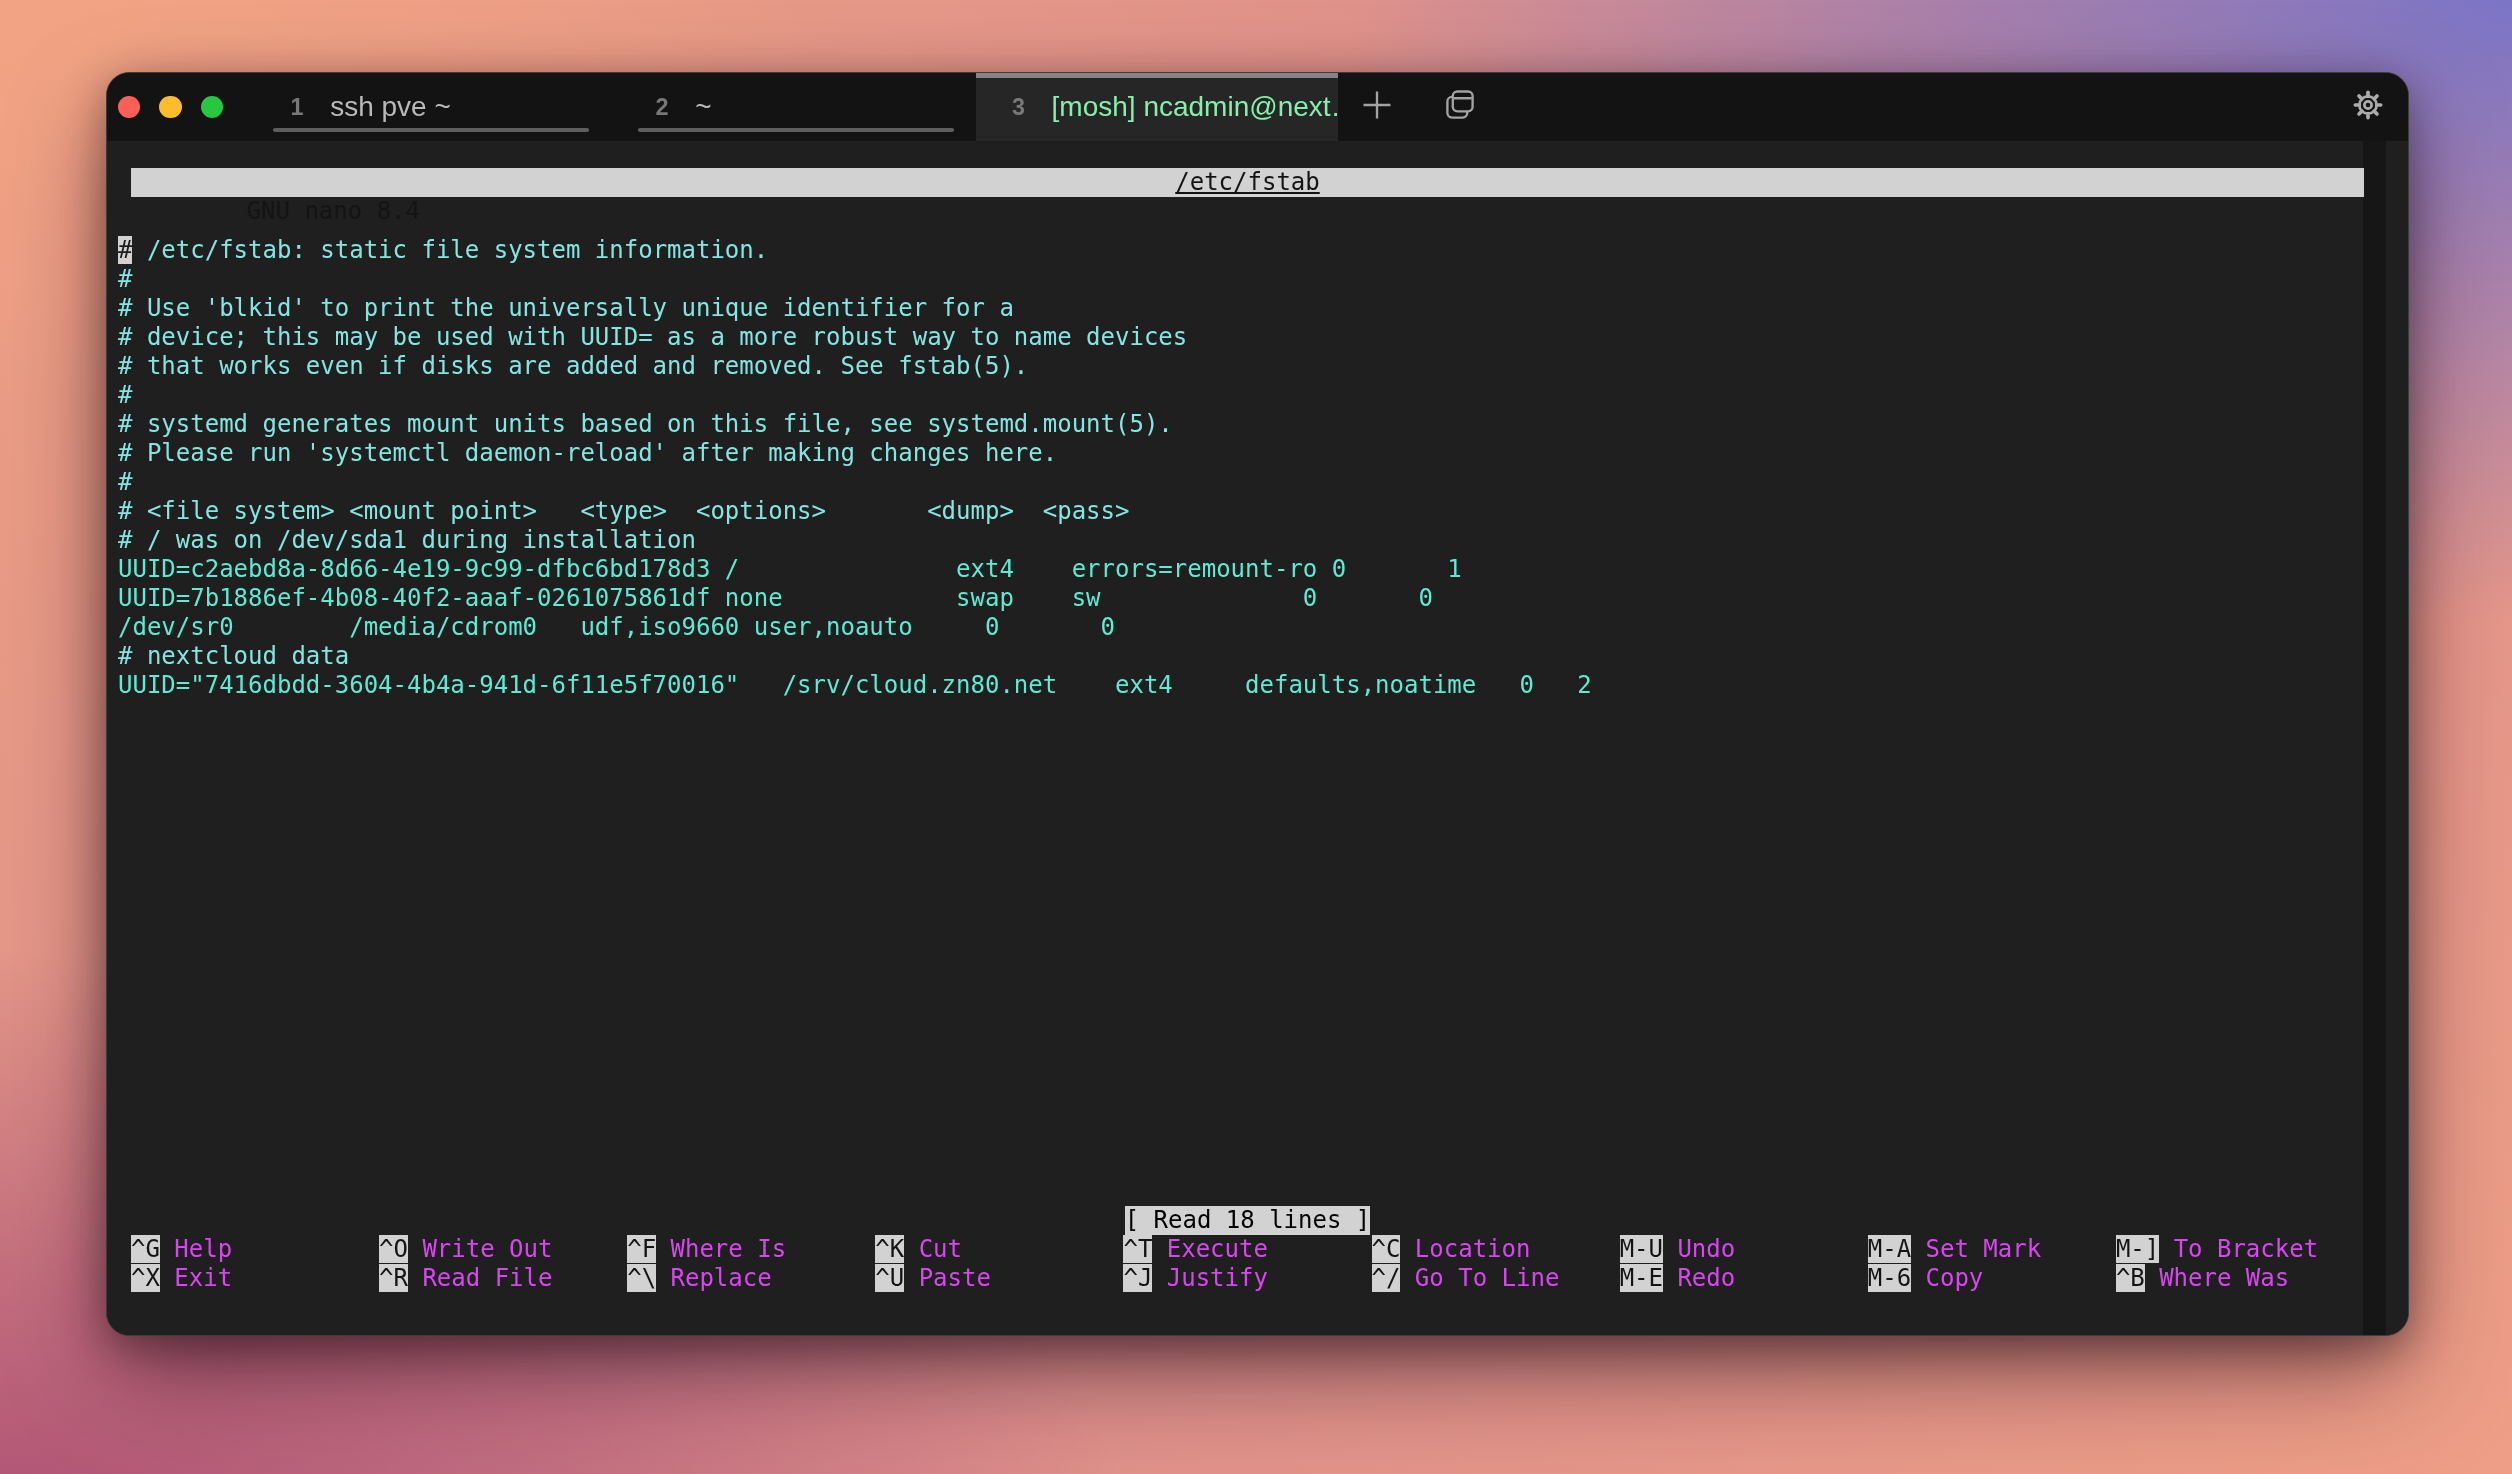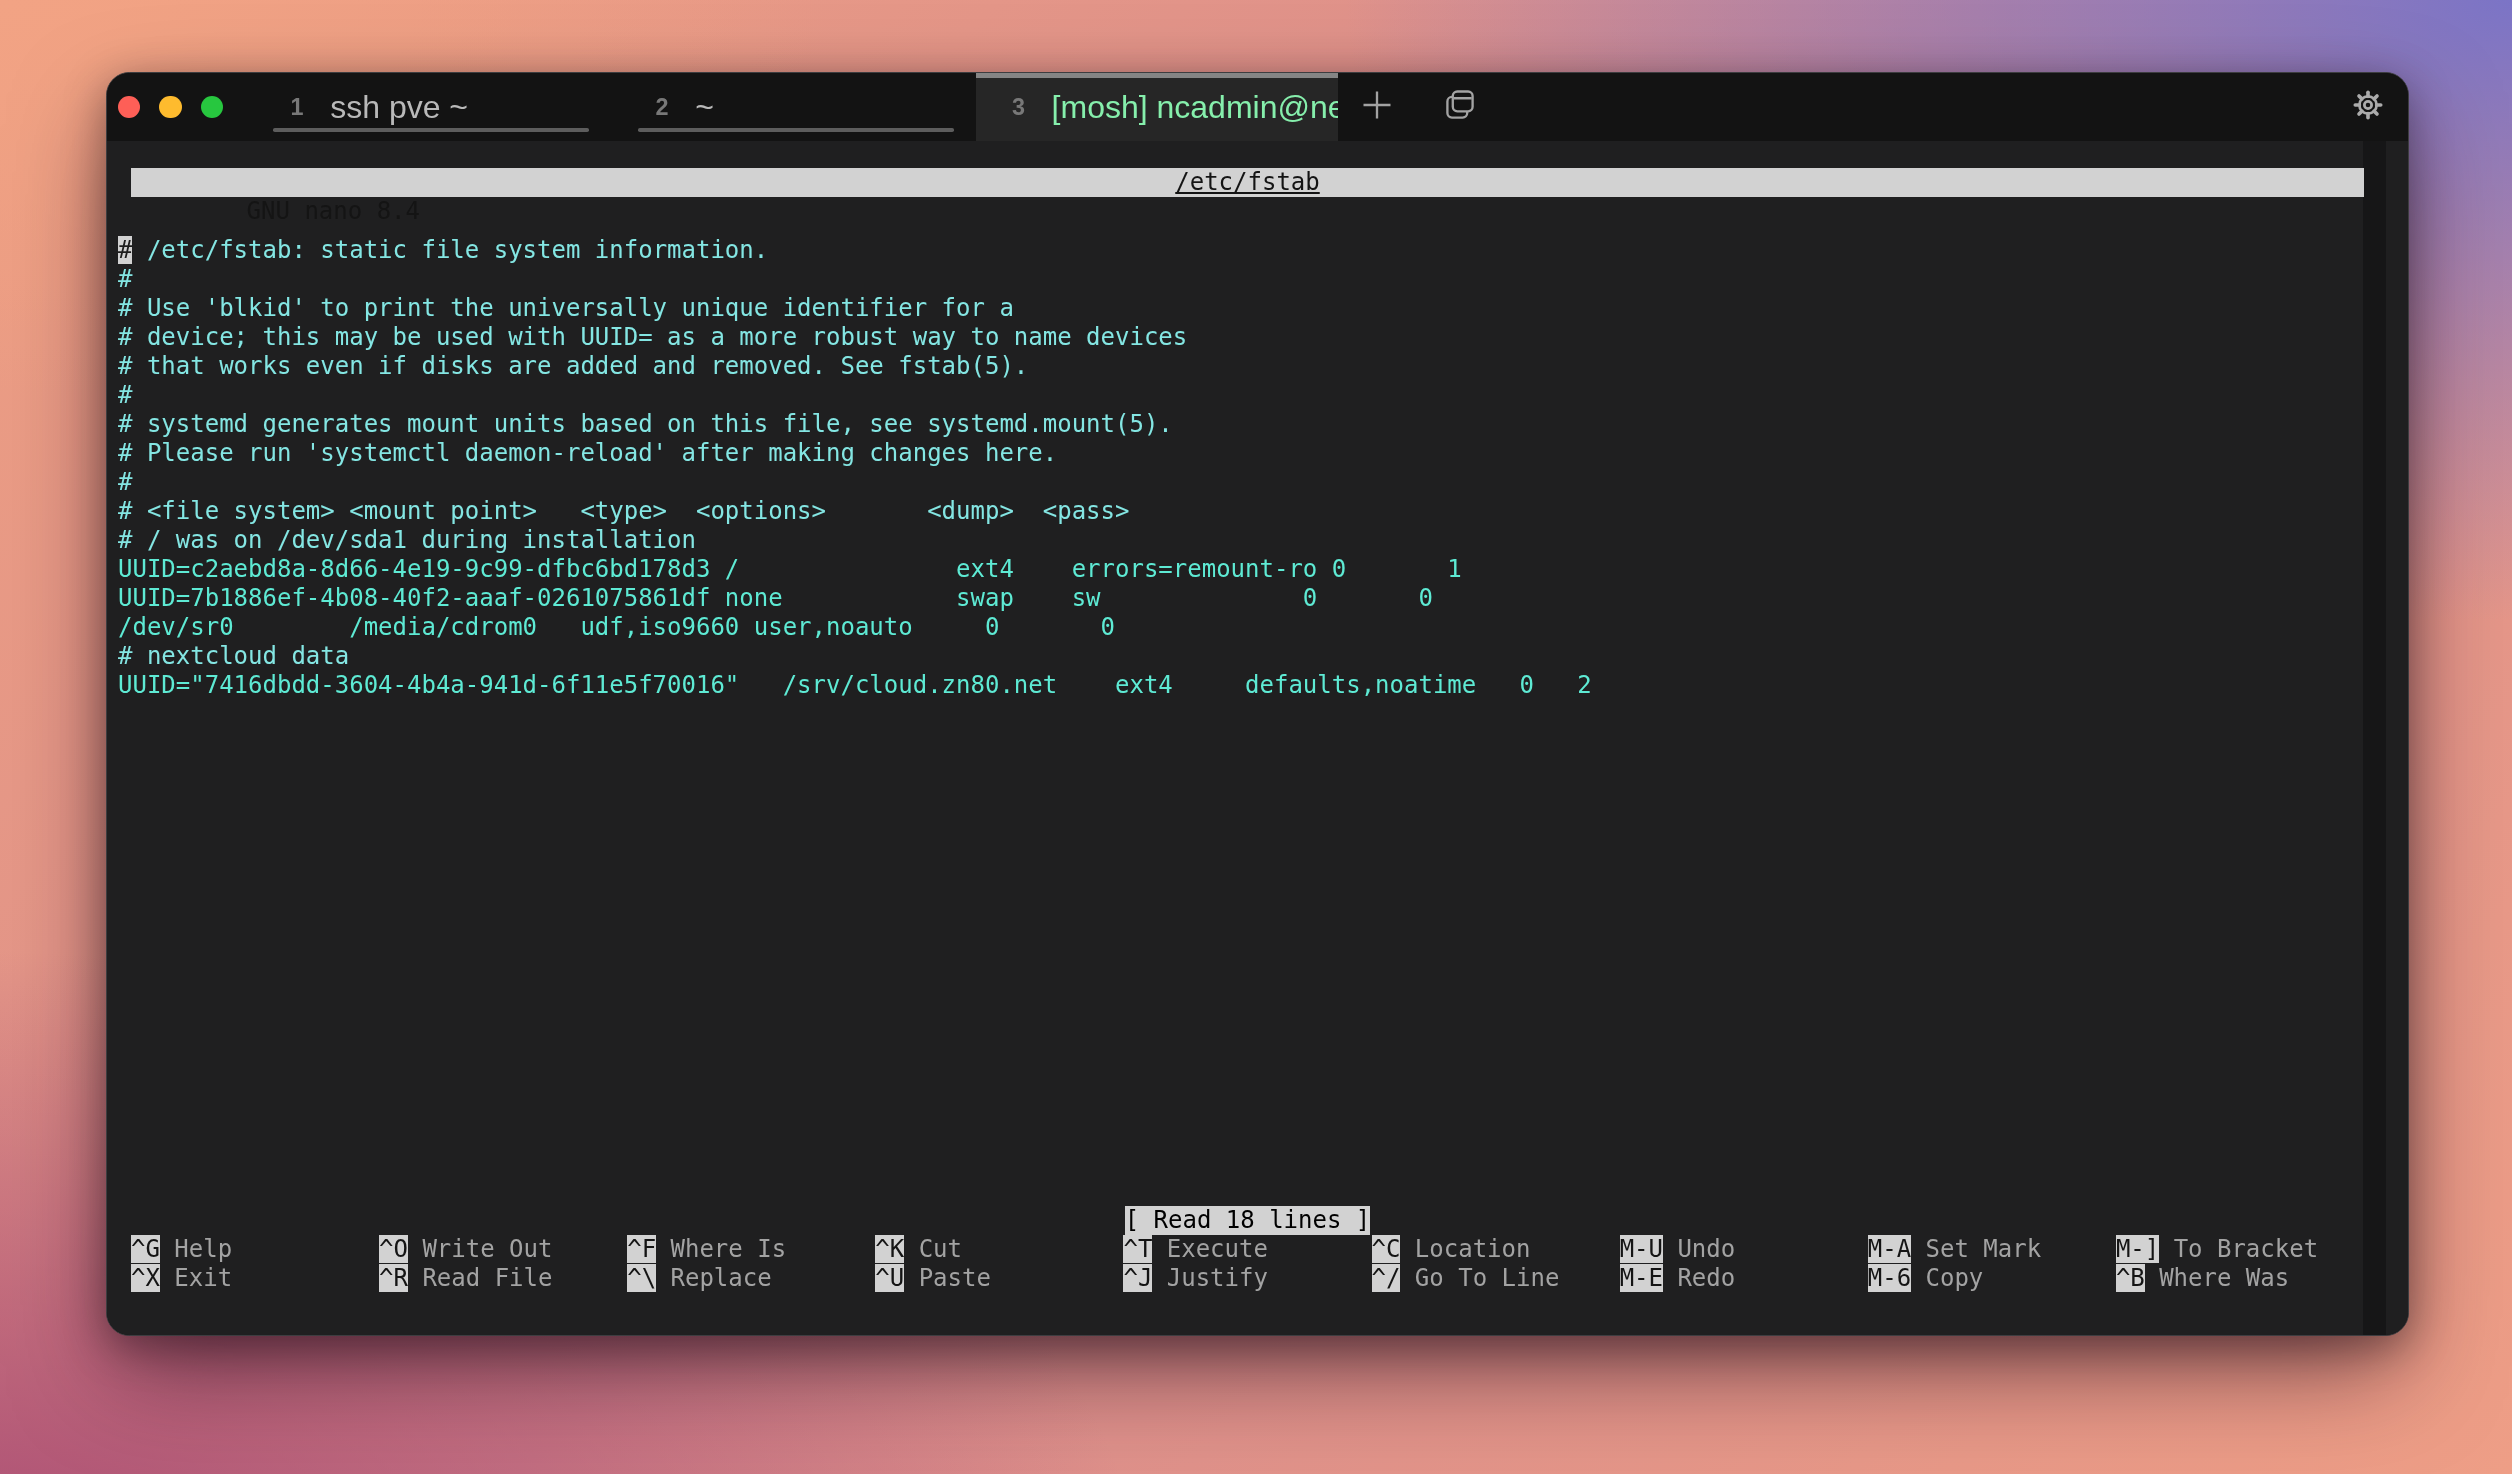--- a/index.html
+++ b/index.html
@@ -23,21 +23,21 @@
   .traffic{position:absolute;left:10.8px;top:0;height:68px;display:flex;align-items:center;gap:19px;}
   .dot{width:22.5px;height:22.5px;border-radius:50%;display:inline-block;}
   .dot.red{background:#fe5f57;}
   .dot.yellow{background:#febb2e;}
   .dot.green{background:#27c73f;}
   .tab{
     position:absolute;top:0;height:68px;display:flex;align-items:center;
     padding-left:21.6px;box-sizing:border-box;color:#b5b5b5;cursor:default;
   }
   .tab .tab-num{font-size:23.4px;font-weight:700;color:#787878;min-width:18px;}
-  .tab .tab-title{font-size:32px;margin-left:21.6px;color:#b9b9b9;white-space:nowrap;overflow:hidden;}
+  .tab .tab-title{font-size:28px;margin-left:21.6px;color:#b9b9b9;white-space:nowrap;overflow:hidden;}
   .tab[data-active="false"]::after{
     content:"";position:absolute;left:3.6px;right:3.6px;bottom:9px;height:3.6px;
     background:#5d5d5d;border-radius:1.8px;
   }
   .tab[data-active="true"]{background:#262626;padding-left:36px;}
   .tab[data-active="true"]::before{
     content:"";position:absolute;left:0;right:0;top:0;height:4.5px;background:#858585;
   }
   .tab[data-active="true"] .tab-title{color:#86efac;}
   .tab1{left:162px;width:324px;}
@@ -64,21 +64,21 @@
   .tline[data-type="comment"]{color:#84e6e3;}
   .cursor{background:#d2d2d2;color:#1c1c1c;}
   .nano-status-row{position:absolute;left:24px;top:1065px;width:2233px;height:29px;text-align:center;}
   .nano-status{display:inline-block;background:#d2d2d2;color:#000000;white-space:pre;}
   .nano-footer{
     position:absolute;left:24px;top:1094px;width:2233px;
     display:grid;grid-template-columns:repeat(9,1fr);
   }
   .sc-item{height:29px;white-space:pre;}
   .sc-key{background:#d2d2d2;color:#141414;}
-  .sc-label{color:#a3a3a3;margin-left:14.4px;}
+  .sc-label{color:#d946ef;margin-left:14.4px;}
 </style>
 </head>
 <body>
 
 <div class="window">
 
   <div class="tabbar">
     <div class="traffic">
       <span class="dot red"></span>
       <span class="dot yellow"></span>

